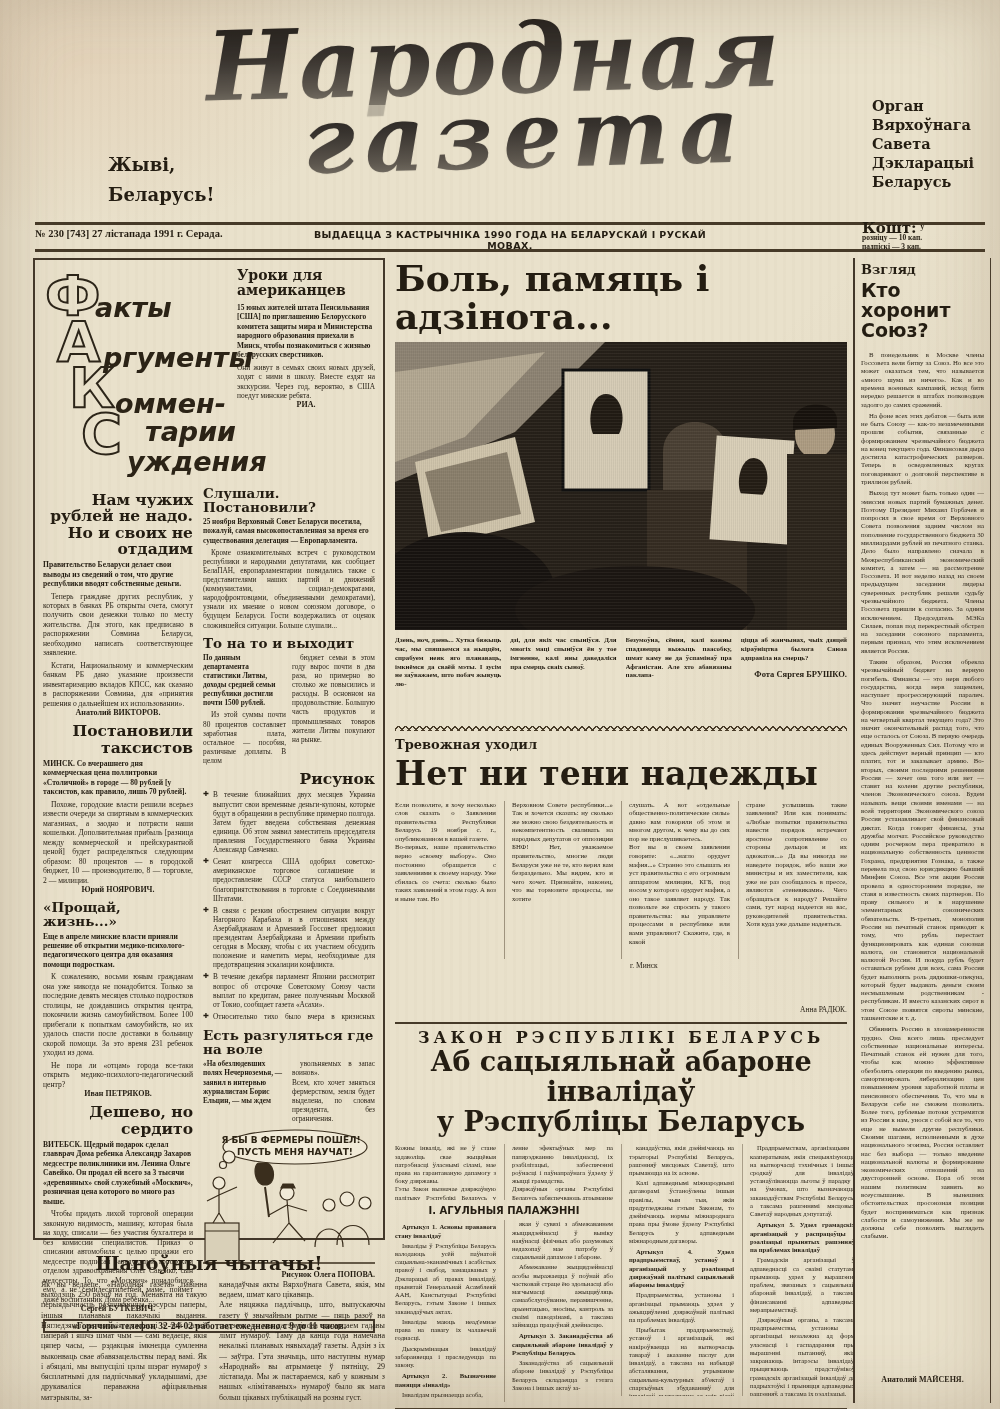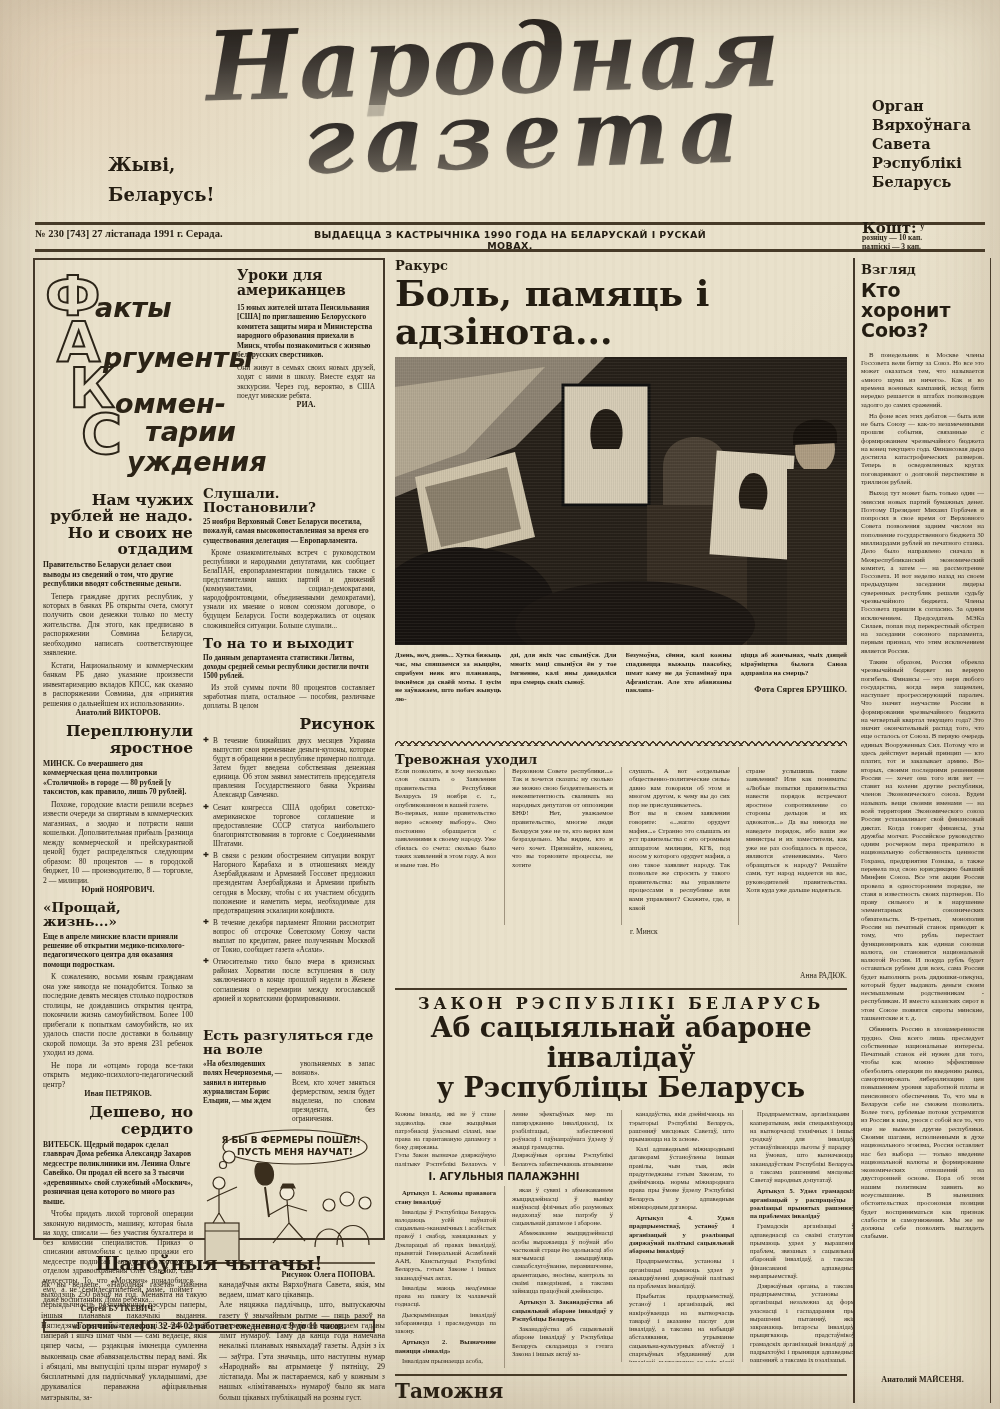--- a/index.html
+++ b/index.html
@@ -125,21 +125,21 @@
   <div>Жыві,</div>
   <div>Беларусь!</div>
 </div>
 <div class="abs logo">
   <div class="l1">Народная</div>
   <div class="l2">газета</div>
 </div>
 <div class="abs organ">
   <div>Орган</div>
   <div>Вярхоўнага Савета</div>
-  <div>Рэспублікі</div>
+  <div>Дэкларацыі</div>
   <div>Беларусь</div>
 </div>
 <div class="abs rule" style="left:35px;top:222px;width:950px;height:3px;"></div>
 <div class="abs dl-issue">№ 230 [743] 27 лістапада 1991 г. Серада.</div>
 <div class="abs dl-notice">ВЫДАЕЦЦА З КАСТРЫЧНІКА 1990 ГОДА НА БЕЛАРУСКАЙ І РУСКАЙ МОВАХ.</div>
 <div class="abs dl-price">
   <span class="lbl">Кошт:</span>
   <div>у розніцу — 10 кап.</div>
   <div>падпіскі — 3 кап.</div>
 </div>
@@ -168,21 +168,21 @@
   <div class="fakscols">
     <div class="colA">
       <div>
         <div class="at s16">Нам чужих рублей не надо. Но и своих не отдадим</div>
         <div class="lead8">Правительство Беларуси делает свои выводы из сведений о том, что другие республики вводят собственные деньги.</div>
         <div class="b8 jt">Теперь граждане других республик, у которых в банках РБ открыты счета, смогут получить свои денежки только по месту жительства. Для этого, как предписано в распоряжении Совмина Беларуси, необходимо написать соответствующее заявление.</div>
         <div class="b8 jt">Кстати, Национальному и коммерческим банкам РБ дано указание произвести инвентаризацию вкладов КПСС, как сказано в распоряжении Совмина, для «принятия решения о дальнейшем их использовании».</div>
         <div class="byline">Анатолий ВИКТОРОВ.</div>
       </div>
       <div>
-        <div class="at s16">Переплюнули яростное</div>
+        <div class="at s16">Постановили таксистов</div>
         <div class="lead8">МИНСК. Со вчерашнего дня коммерческая цена поллитровки «Столичной» в городе — 80 рублей [у таксистов, как правило, лишь 70 рублей].</div>
         <div class="b8 jt">Похоже, городские власти решили всерьез извести очереди за спиртным в коммерческих магазинах, а заодно и потрясти наши кошельки. Дополнительная прибыль [разница между коммерческой и прейскурантной ценой] будет распределяться следующим образом: 80 процентов — в городской бюджет, 10 — производителю, 8 — торговле, 2 — милиции.</div>
         <div class="byline">Юрий НОЯРОВИЧ.</div>
       </div>
       <div>
         <div class="at s14">«Прощай, жизнь...»</div>
         <div class="lead8">Еще в апреле минские власти приняли решение об открытии медико-психолого-педагогического центра для оказания помощи подросткам.</div>
         <div class="b8 jt">К сожалению, восьми юным гражданам она уже никогда не понадобится. Только за последние девять месяцев столько подростков столицы, не дождавшись открытия центра, покончили жизнь самоубийством. Более 100 прибегали к попыткам самоубийств, но их удалось спасти после доставки в больницу скорой помощи. За это время 231 ребенок уходил из дома.</div>
         <div class="b8 jt">Не пора ли «отцам» города все-таки открыть медико-психолого-педагогический центр?</div>
         <div class="byline">Иван ПЕТРЯКОВ.</div>
@@ -201,20 +201,21 @@
           <div class="lead8">25 ноября Верховный Совет Беларуси посетила, пожалуй, самая высокопоставленная за время его существования делегация — Европарламента.</div>
           <div class="b8 jt">Кроме ознакомительных встреч с руководством республики и народными депутатами, как сообщает БелаПАН, европарламентарии повидались также с представителями наших партий и движений (коммунистами, социал-демократами, народофронтовцами, объединенными демократами), узнали их мнение о новом союзном договоре, о будущем Беларуси. Гости воздержались от оценок сложившейся ситуации. Больше слушали...</div>
         </div>
         <div>
           <div class="at s14">То на то и выходит</div>
           <div class="minirow">
             <div>
               <div class="lead8">По данным департамента статистики Литвы, доходы средней семьи республики достигли почти 1500 рублей.</div>
               <div class="b8 jt">Из этой суммы почти 80 процентов составляет заработная плата, остальное — пособия, различные доплаты. В целом</div>
             </div>
+            <div class="b8 jt" style="margin-top:0;">бюджет семьи в этом году вырос почти в два раза, но примерно во столько же повысились и расходы. В основном на продовольствие. Большую часть продуктов и промышленных товаров жители Литвы покупают на рынке.</div>
           </div>
         </div>
         <div>
           <div class="at s16">Рисунок</div>
           <ul class="brf">
             <li>В течение ближайших двух месяцев Украина выпустит свои временные деньги-купоны, которые будут в обращении в республике примерно полгода. Затем будет введена собственная денежная единица. Об этом заявил заместитель председателя правления Государственного банка Украины Александр Савченко.</li>
             <li>Сенат конгресса США одобрил советско-американское торговое соглашение и предоставление СССР статуса наибольшего благоприятствования в торговле с Соединенными Штатами.</li>
             <li>В связи с резким обострением ситуации вокруг Нагорного Карабаха и в отношениях между Азербайджаном и Арменией Госсовет предложил президентам Азербайджана и Армении прибыть сегодня в Москву, чтобы с их участием обсудить положение и наметить меры, необходимые для предотвращения эскалации конфликта.</li>
             <li>В течение декабря парламент Японии рассмотрит вопрос об отсрочке Советскому Союзу части выплат по кредитам, ранее полученным Москвой от Токио, сообщает газета «Асахи».</li>
             <li>Относительно тихо было вчера в кризисных районах Хорватии после вступления в силу заключенного в конце прошлой недели в Женеве соглашения о перемирии между югославской армией и хорватскими формированиями.</li>
@@ -268,21 +269,20 @@
 <div class="abs readers">
   <div class="t">Шаноўныя чытачы!</div>
   <div class="cols">
     <div class="pre">Як вы ведаеце, «Народная газета» павінна выходзіць 250 разоў на год. Менавіта на такую перыядычнасць разлічваюцца рэсурсы паперы, іншыя планавыя паказчыкі выдання. Нягледзячы на вялікія цяжкасці з той самай паперай і яшчэ шмат чым — самі ведаеце, якія цяпер часы, — рэдакцыя імкнецца сумленна выконваць свае абавязацельствы перад вамі. Як і абяцалі, мы выпусцілі цэлы шэраг нумароў з бясплатнымі для падпісчыкаў укладышамі, дзе друкаваліся пераважна афіцыяльныя матэрыялы, за-</div>
     <div class="pre">канадаўчыя акты Вярхоўнага Савета, якія, мы ведаем, шмат каго цікавяць.
 Але няцяжка падлічыць, што, выпускаючы газету ў звычайным рытме — пяць разоў на тыдзень, — мы датэрмінова вычарпаем гадавы ліміт нумароў. Таму да канца года намечана некалькі планавых нявыхадаў газеты. Адзін з іх — заўтра. Гэта значыць, што наступны нумар «Народнай» вы атрымаеце ў пятніцу, 29 лістапада. Мы ж пастараемся, каб у кожным з нашых «лімітаваных» нумароў было як мага больш цікавых публікацый на розны густ.</div>
   </div>
 </div>
 
 <div class="abs center">
-  <div class="kicker">Ракурс</div>
   <div class="rak-h">Боль, памяць і адзінота...</div>
   <div class="photo">
     <svg width="452" height="288" viewBox="0 0 452 288">
       <rect width="452" height="288" fill="#262019"></rect>
       <polygon points="0,0 210,0 120,90 0,140" fill="#8d8373"></polygon>
       <polygon points="0,30 150,10 70,95 0,120" fill="#b3a892"></polygon>
 
       <polygon points="20,120 120,95 140,180 35,205" fill="#cfc4ab"></polygon>
       <polygon points="30,130 112,110 126,172 46,190" fill="#8a7f6c"></polygon>
 
@@ -311,20 +311,21 @@
     <div>дзі, для якіх час спыніўся. Для многіх маці спыніўся ён у тое імгненне, калі яны даведаліся пра смерць сваіх сыноў.</div>
     <div>Безумоўна, сёння, калі кожны спадзяецца выжыць паасобку, шмат каму не да ўспамінаў пра Афганістан. Але хто абавязаны паклапа-</div>
     <div>
       <span>ціцца аб жанчынах, чыіх дзяцей кіраўніцтва былога Саюза адправіла на смерць?</span>
       <div class="photocredit">Фота Сяргея БРУШКО.</div>
     </div>
   </div>
   <div class="wavy"></div>
 
   <div class="kicker">Тревожная уходил</div>
+  <div class="mail-h">Нет ни тени надежды</div>
   <div class="mailcols">
     <div class="pre">Если позволите, я хочу несколько слов сказать о Заявлении правительства Республики Беларусь 19 ноября с. г., опубликованном в вашей газете.
 Во-первых, наше правительство верно «своему выбору». Оно постоянно обращается с заявлениями к своему народу. Уже сбилась со счета: сколько было таких заявлений в этом году. А воз и ныне там. Но</div>
     <div class="pre">Верховном Совете республики...» Так и хочется сказать: ну сколько же можно свою бездеятельность и некомпетентность сваливать на народных депутатов от оппозиции БНФ! Нет, уважаемое правительство, многие люди Беларуси уже не те, кто верил вам безраздельно. Мы видим, кто и чего хочет. Признайте, наконец, что вы тормозите процессы, не хотите</div>
     <div class="pre">слушать. А вот «отдельные общественно-политические силы» давно вам говорили об этом и многом другом, к чему вы до сих пор не прислушиваетесь.
 Вот вы в своем заявлении говорите: «...нагло орудует мафия...» Странно это слышать из уст правительства с его огромным аппаратом милиции, КГБ, под носом у которого орудует мафия, а оно такое заявляет народу. Так позвольте же спросить у такого правительства: вы управляете процессами в республике или вами управляют? Скажите, где, в какой</div>
     <div class="pre">стране услышишь такие заявления? Или как понимать: «Любые попытки правительства навести порядок встречают яростное сопротивление со стороны дельцов и их адвокатов...» Да вы никогда не наведете порядок, ибо ваши же министры и их заместители, как уже не раз сообщалось в прессе, являются «теневиками». Чего обращаться к народу? Решайте сами, тут народ надеется на вас, руководителей правительства. Хотя куда уже дальше надеяться.</div>
   </div>
   <div class="mailsig">
     <span>г. Минск</span>

